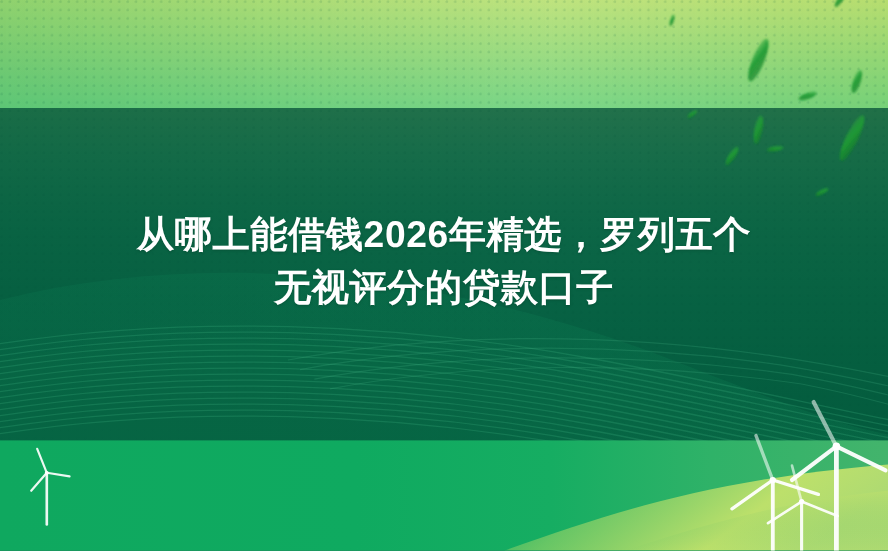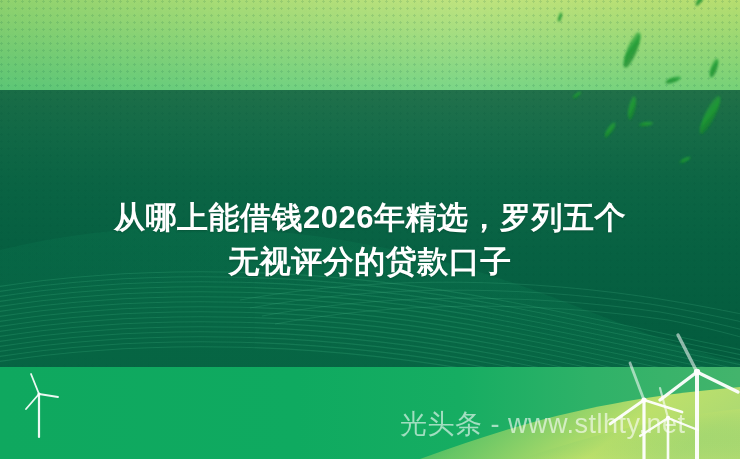--- a/index.html
+++ b/index.html
@@ -64,21 +64,21 @@
     overflow:hidden;
   }
   
   #waves,#linefan,#leaves,#turbines{overflow:visible;}
   svg{display:block;position:absolute;inset:0;}
 
   
   #title{
     position:absolute;
     left:0;right:0;
-    top:196px;
+    top:174px;
     text-align:center;
     color:#ffffff;
     font-size:31px;
     font-weight:bold;
     line-height:44px;
     letter-spacing:.5px;
     text-shadow:0 1px 2px rgba(0,40,25,.28);
     white-space:pre-line;
   }
   
@@ -242,15 +242,14 @@
         <line x1="668" y1="418" x2="698" y2="430" stroke-width="2.2"></line>
         <line x1="668" y1="418" x2="640" y2="436" stroke-width="2.2"></line>
         <circle cx="668" cy="418" r="2.2" fill="#ffffff" stroke="none"></circle>
       </g>
     </svg>
   </div>
 
   <div id="title">从哪上能借钱2026年精选，罗列五个
 无视评分的贷款口子</div>
 
-  <div id="watermark">光头条 - www.stlhty.net</div>
 
 </div>
 
 </body></html>

